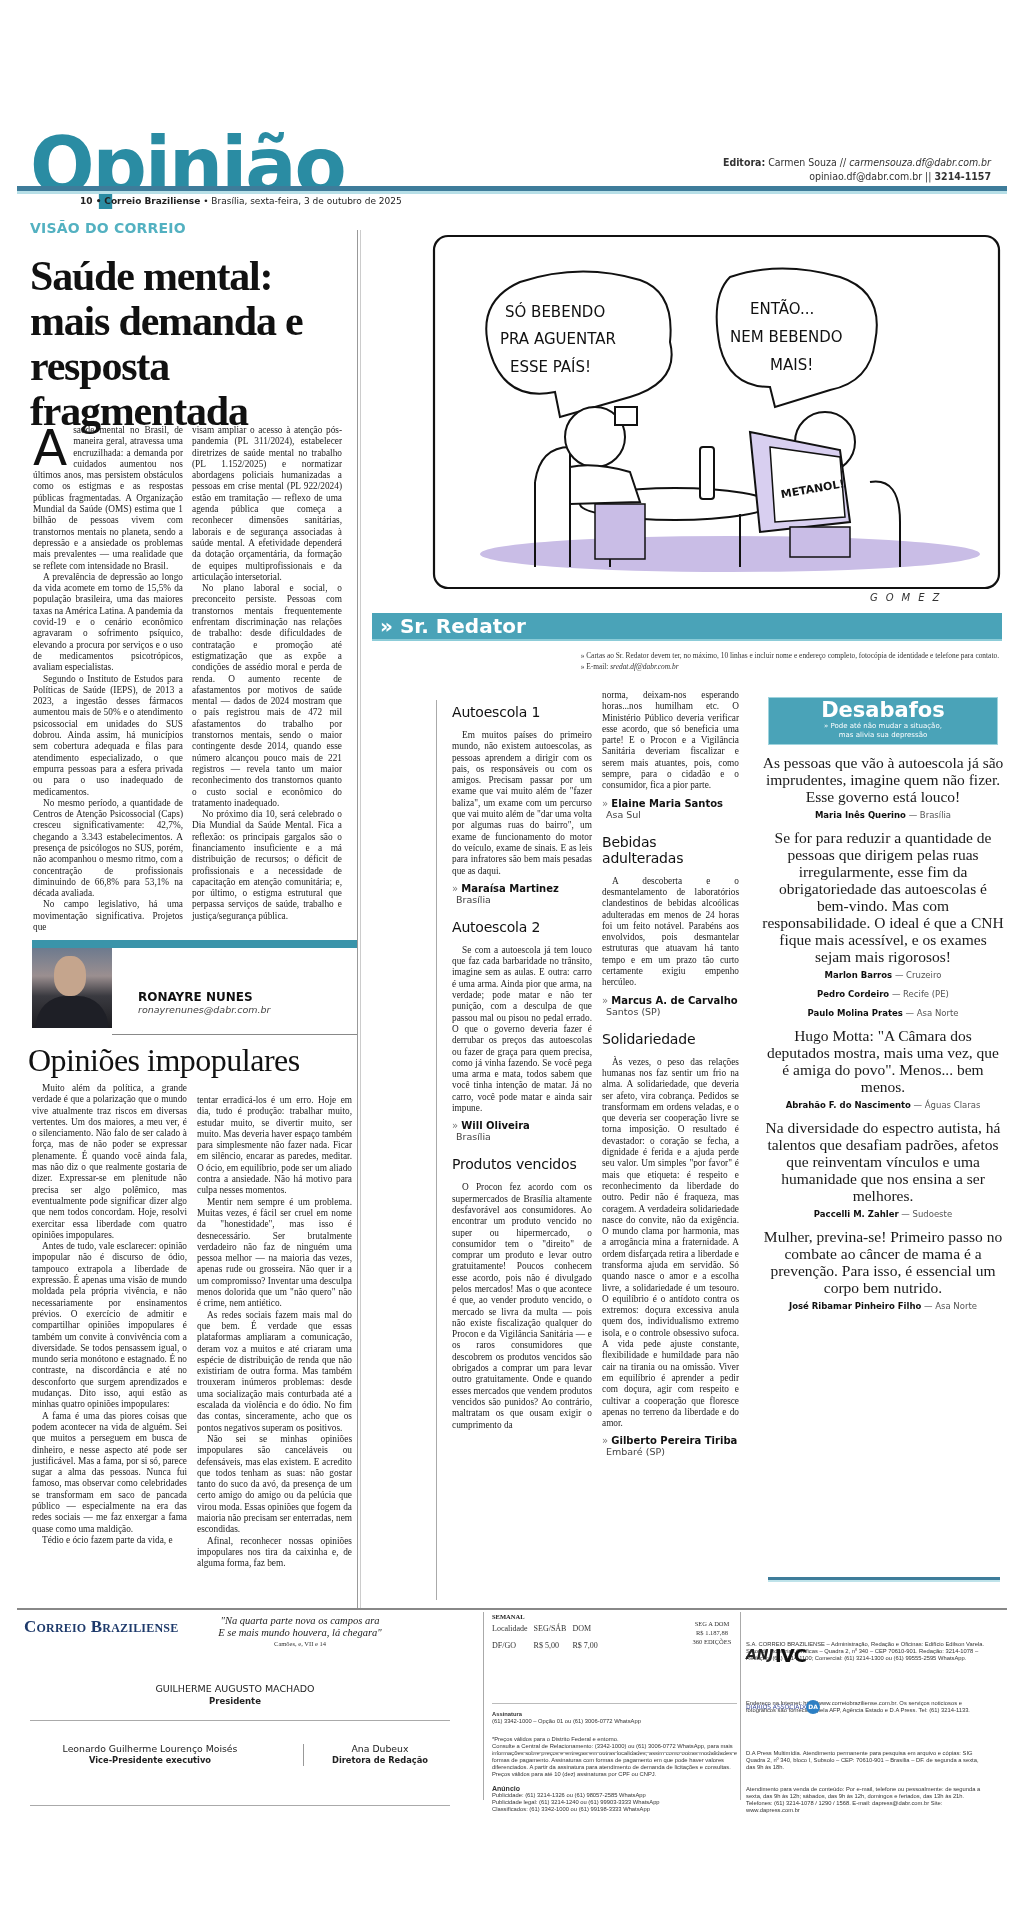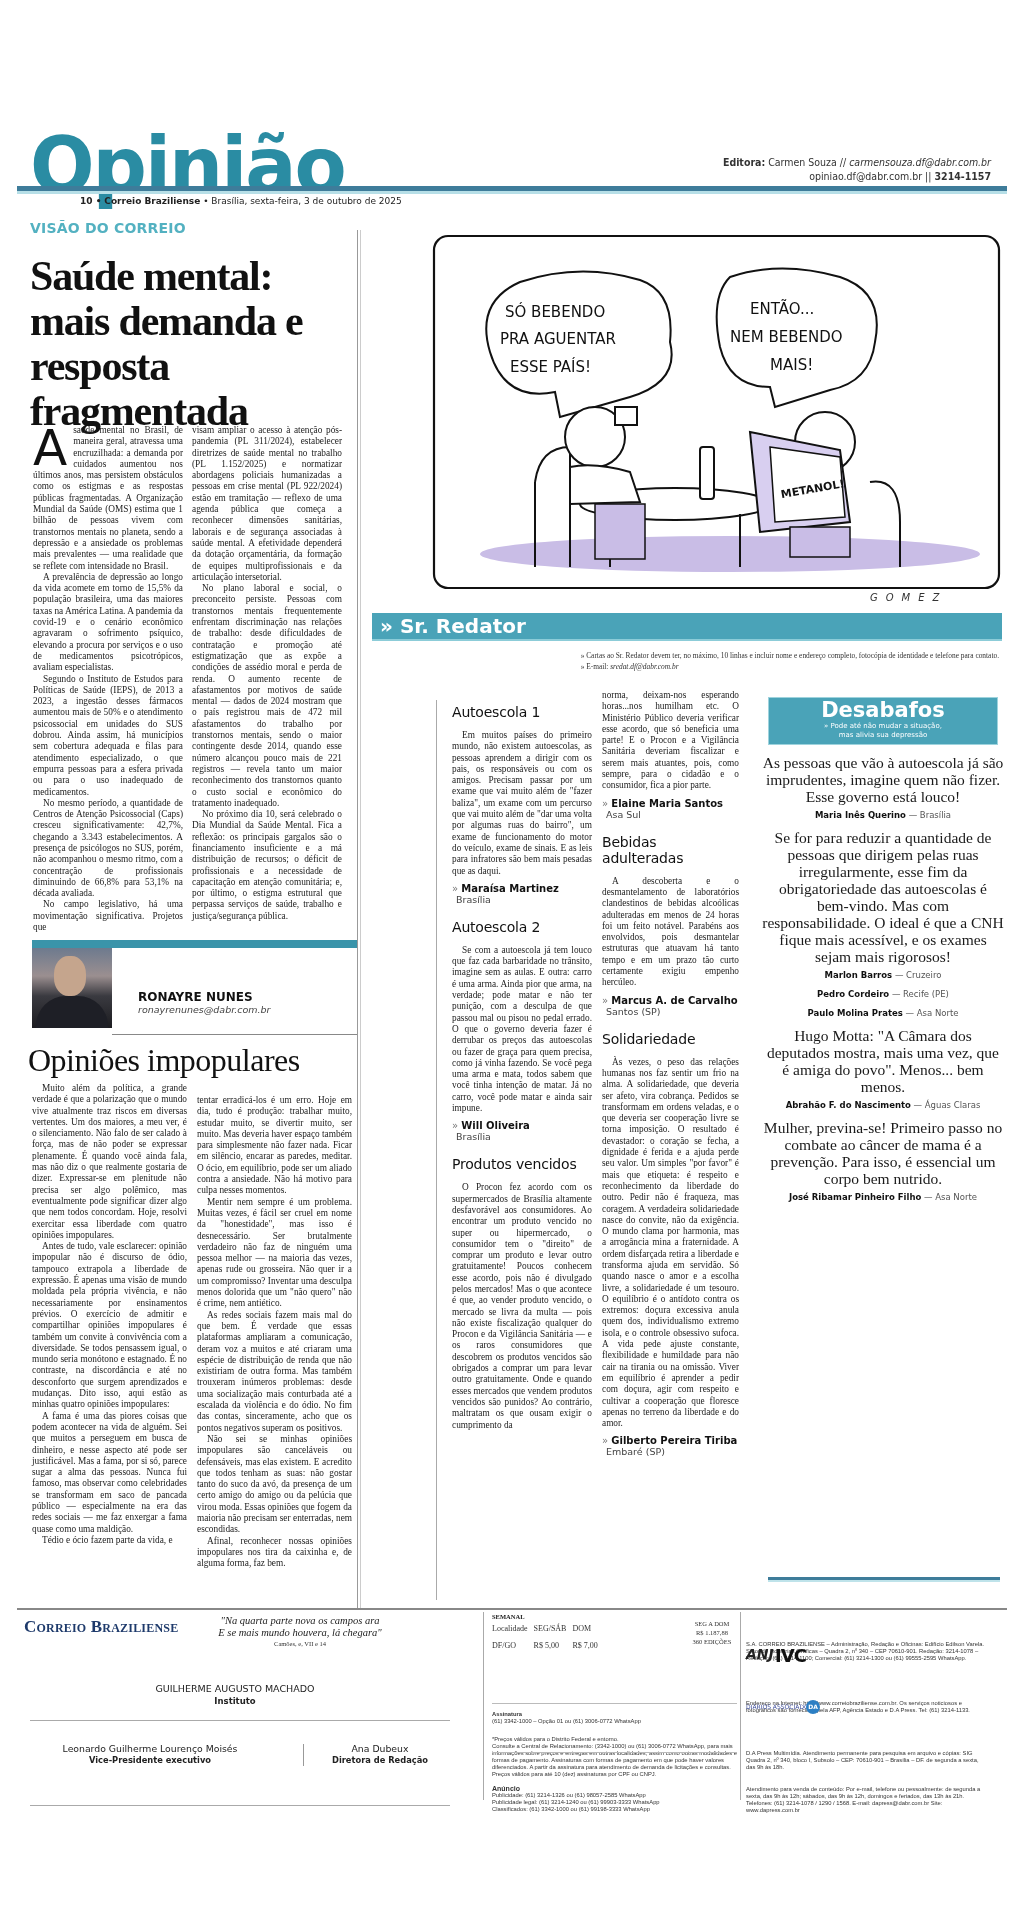--- a/index.html
+++ b/index.html
@@ -286,36 +286,40 @@
     <div class="vent-sig"><b>Pedro Cordeiro</b> <span>— Recife (PE)</span></div>
   </div>
   <div>
     <div class="vent-sig"><b>Paulo Molina Prates</b> <span>— Asa Norte</span></div>
   </div>
   <div>
     <div class="vent-text">Hugo Motta: "A Câmara dos deputados mostra, mais uma vez, que é amiga do povo". Menos... bem menos.</div>
     <div class="vent-sig"><b>Abrahão F. do Nascimento</b> <span>— Águas Claras</span></div>
   </div>
   <div>
+    <div class="vent-text">Na diversidade do espectro autista, há talentos que desafiam padrões, afetos que reinventam vínculos e uma humanidade que nos ensina a ser melhores.</div>
+    <div class="vent-sig"><b>Paccelli M. Zahler</b> <span>— Sudoeste</span></div>
+  </div>
+  <div>
     <div class="vent-text">Mulher, previna-se! Primeiro passo no combate ao câncer de mama é a prevenção. Para isso, é essencial um corpo bem nutrido.</div>
     <div class="vent-sig"><b>José Ribamar Pinheiro Filho</b> <span>— Asa Norte</span></div>
   </div>
 </div>
 <div class="abs" id="desabafos-rule"></div>
 <div class="abs" id="desabafos-rule2"></div>
 
 <div class="abs" id="footer-rule"></div>
 <div class="abs" id="cb-logo">Correio Braziliense</div>
 <div class="abs" id="quote">
   <div>"Na quarta parte nova os campos ara</div>
   <div>E se mais mundo houvera, lá chegara"</div>
 </div>
 <div class="abs" id="quote-src">Camões, e, VII e 14</div>
 <div class="abs" id="president">GUILHERME AUGUSTO MACHADO</div>
-<div class="abs" id="president-role">Instituto</div>
+<div class="abs" id="president-role">Presidente</div>
 <div class="abs" id="footer-rule-2"></div>
 <div class="abs" id="vp-name">Leonardo Guilherme Lourenço Moisés</div>
 <div class="abs" id="vp-role">Vice-Presidente executivo</div>
 <div class="abs" id="director-sep"></div>
 <div class="abs" id="dir-name">Ana Dubeux</div>
 <div class="abs" id="dir-role">Diretora de Redação</div>
 <div class="abs" id="footer-rule-3"></div>
 <div class="abs" id="vrule-f1"></div>
 <div class="abs" id="vrule-f2"></div>
 

